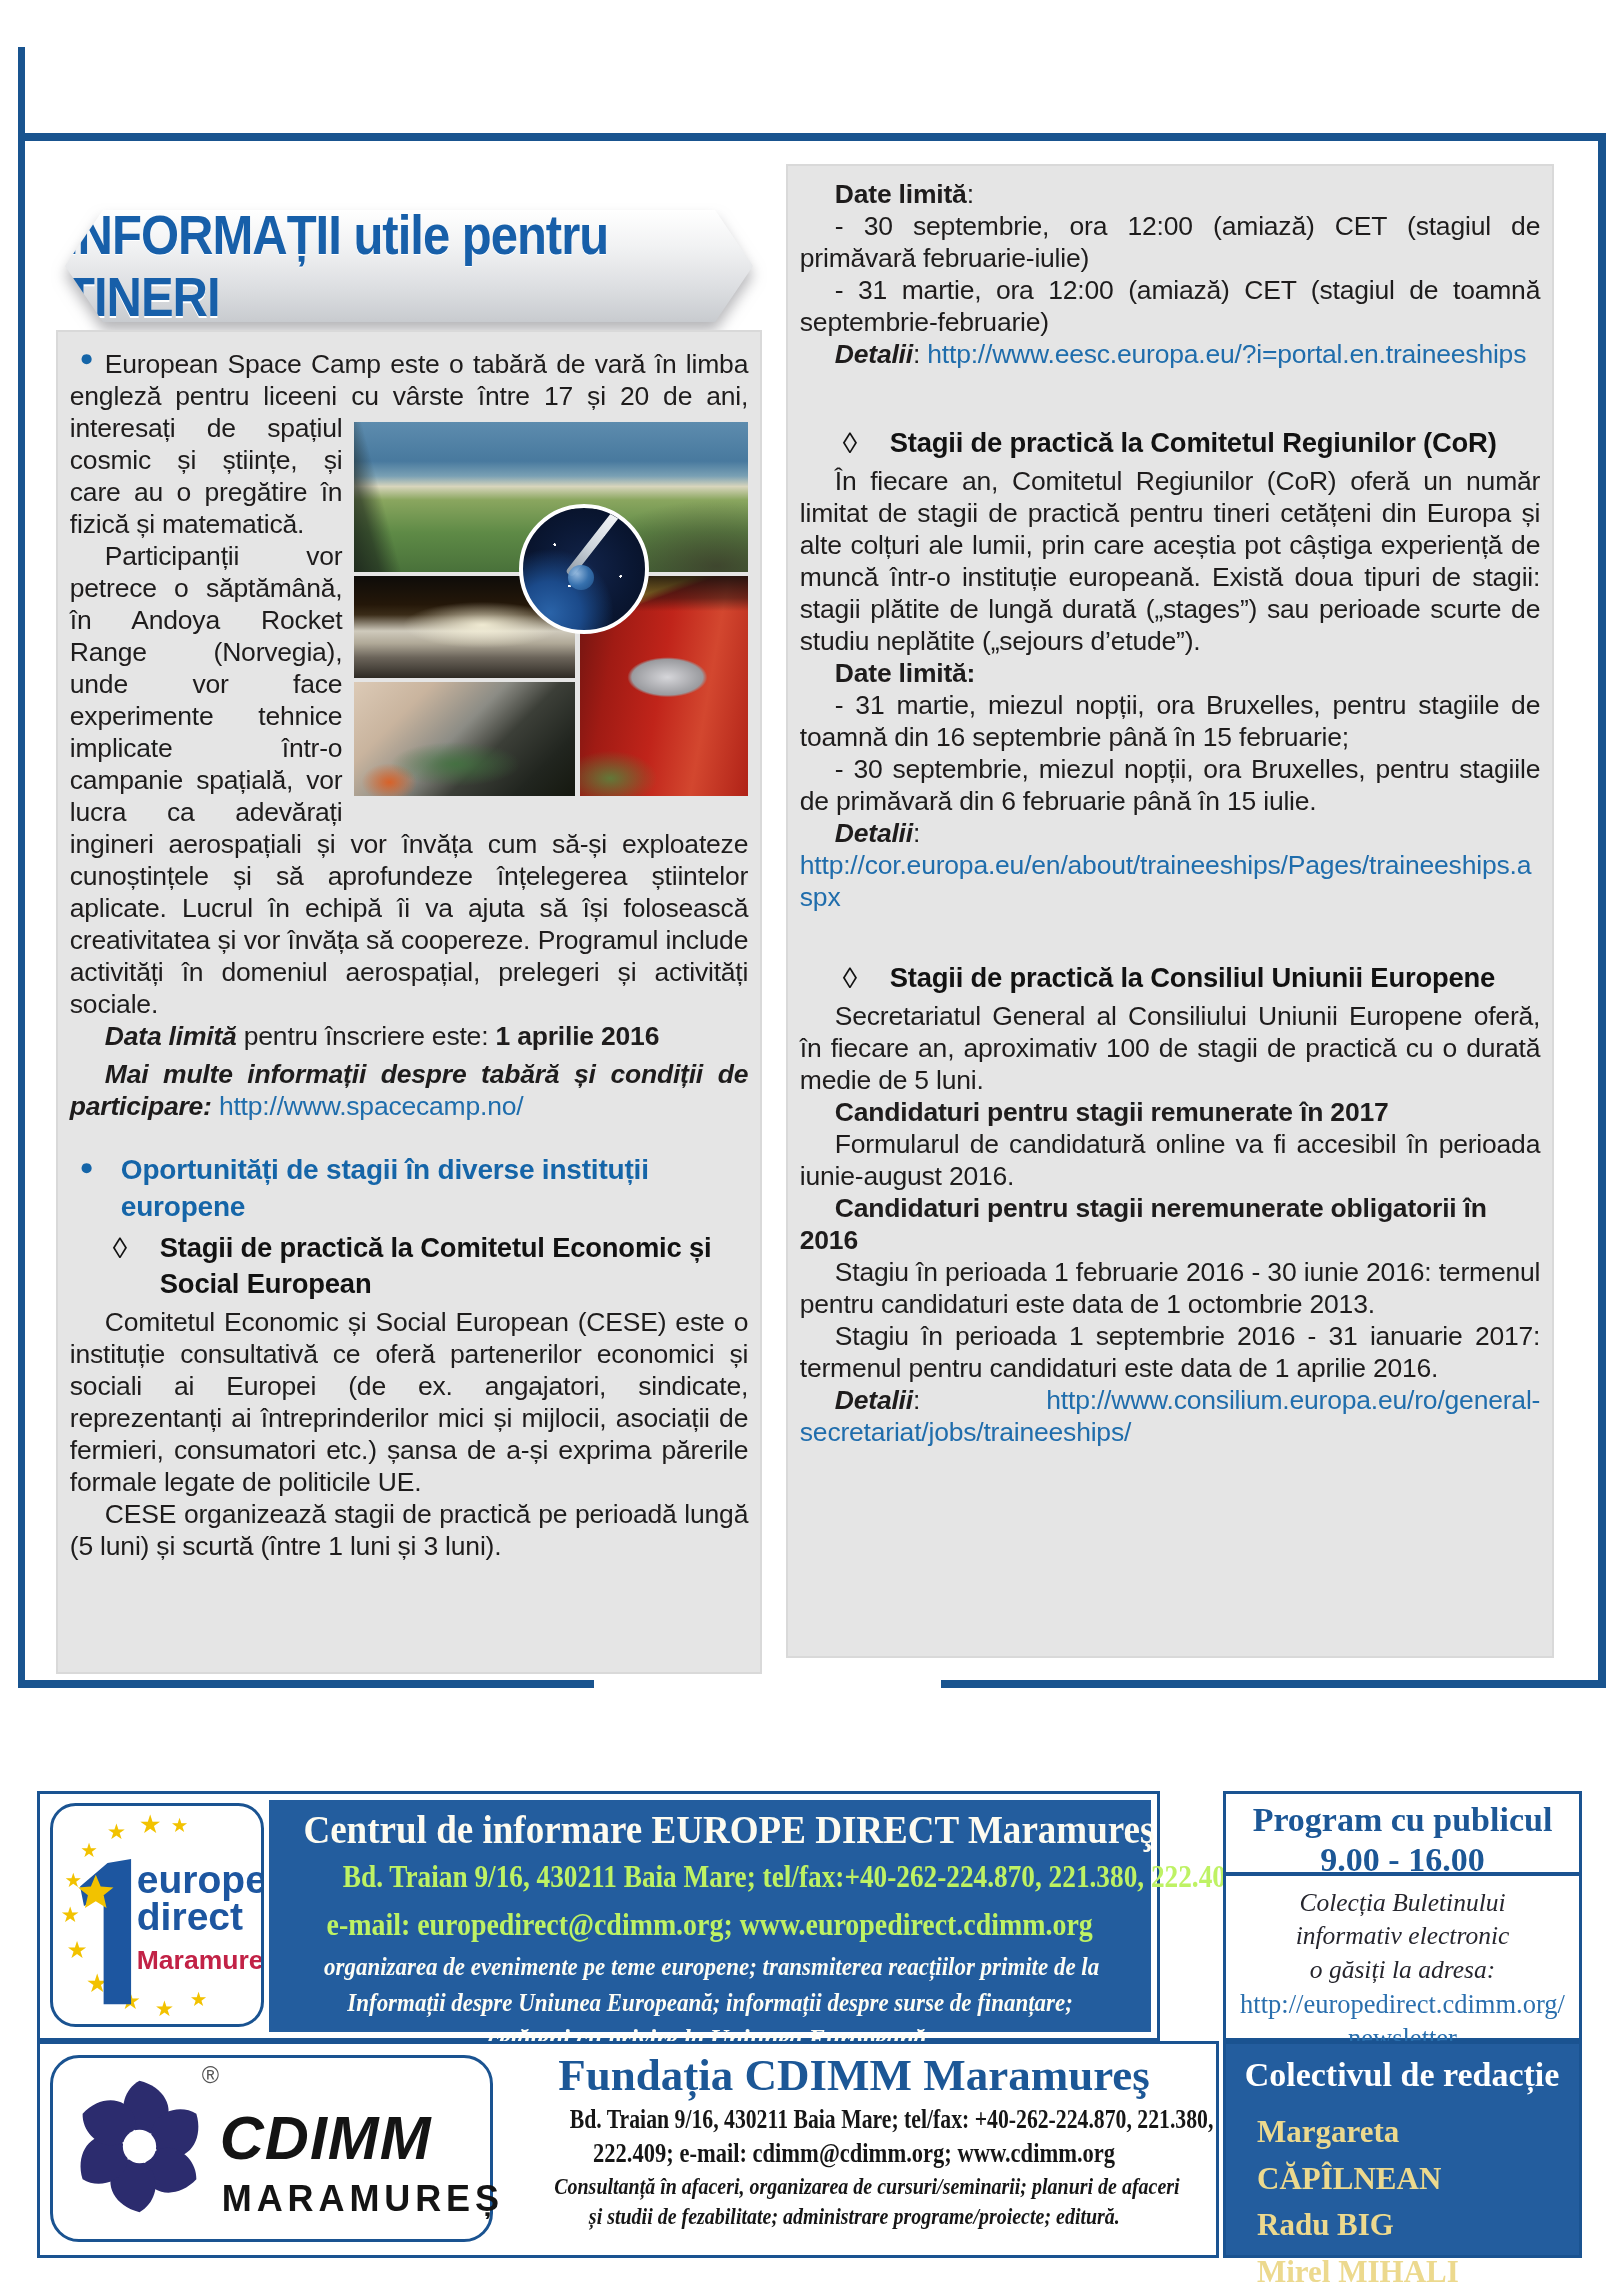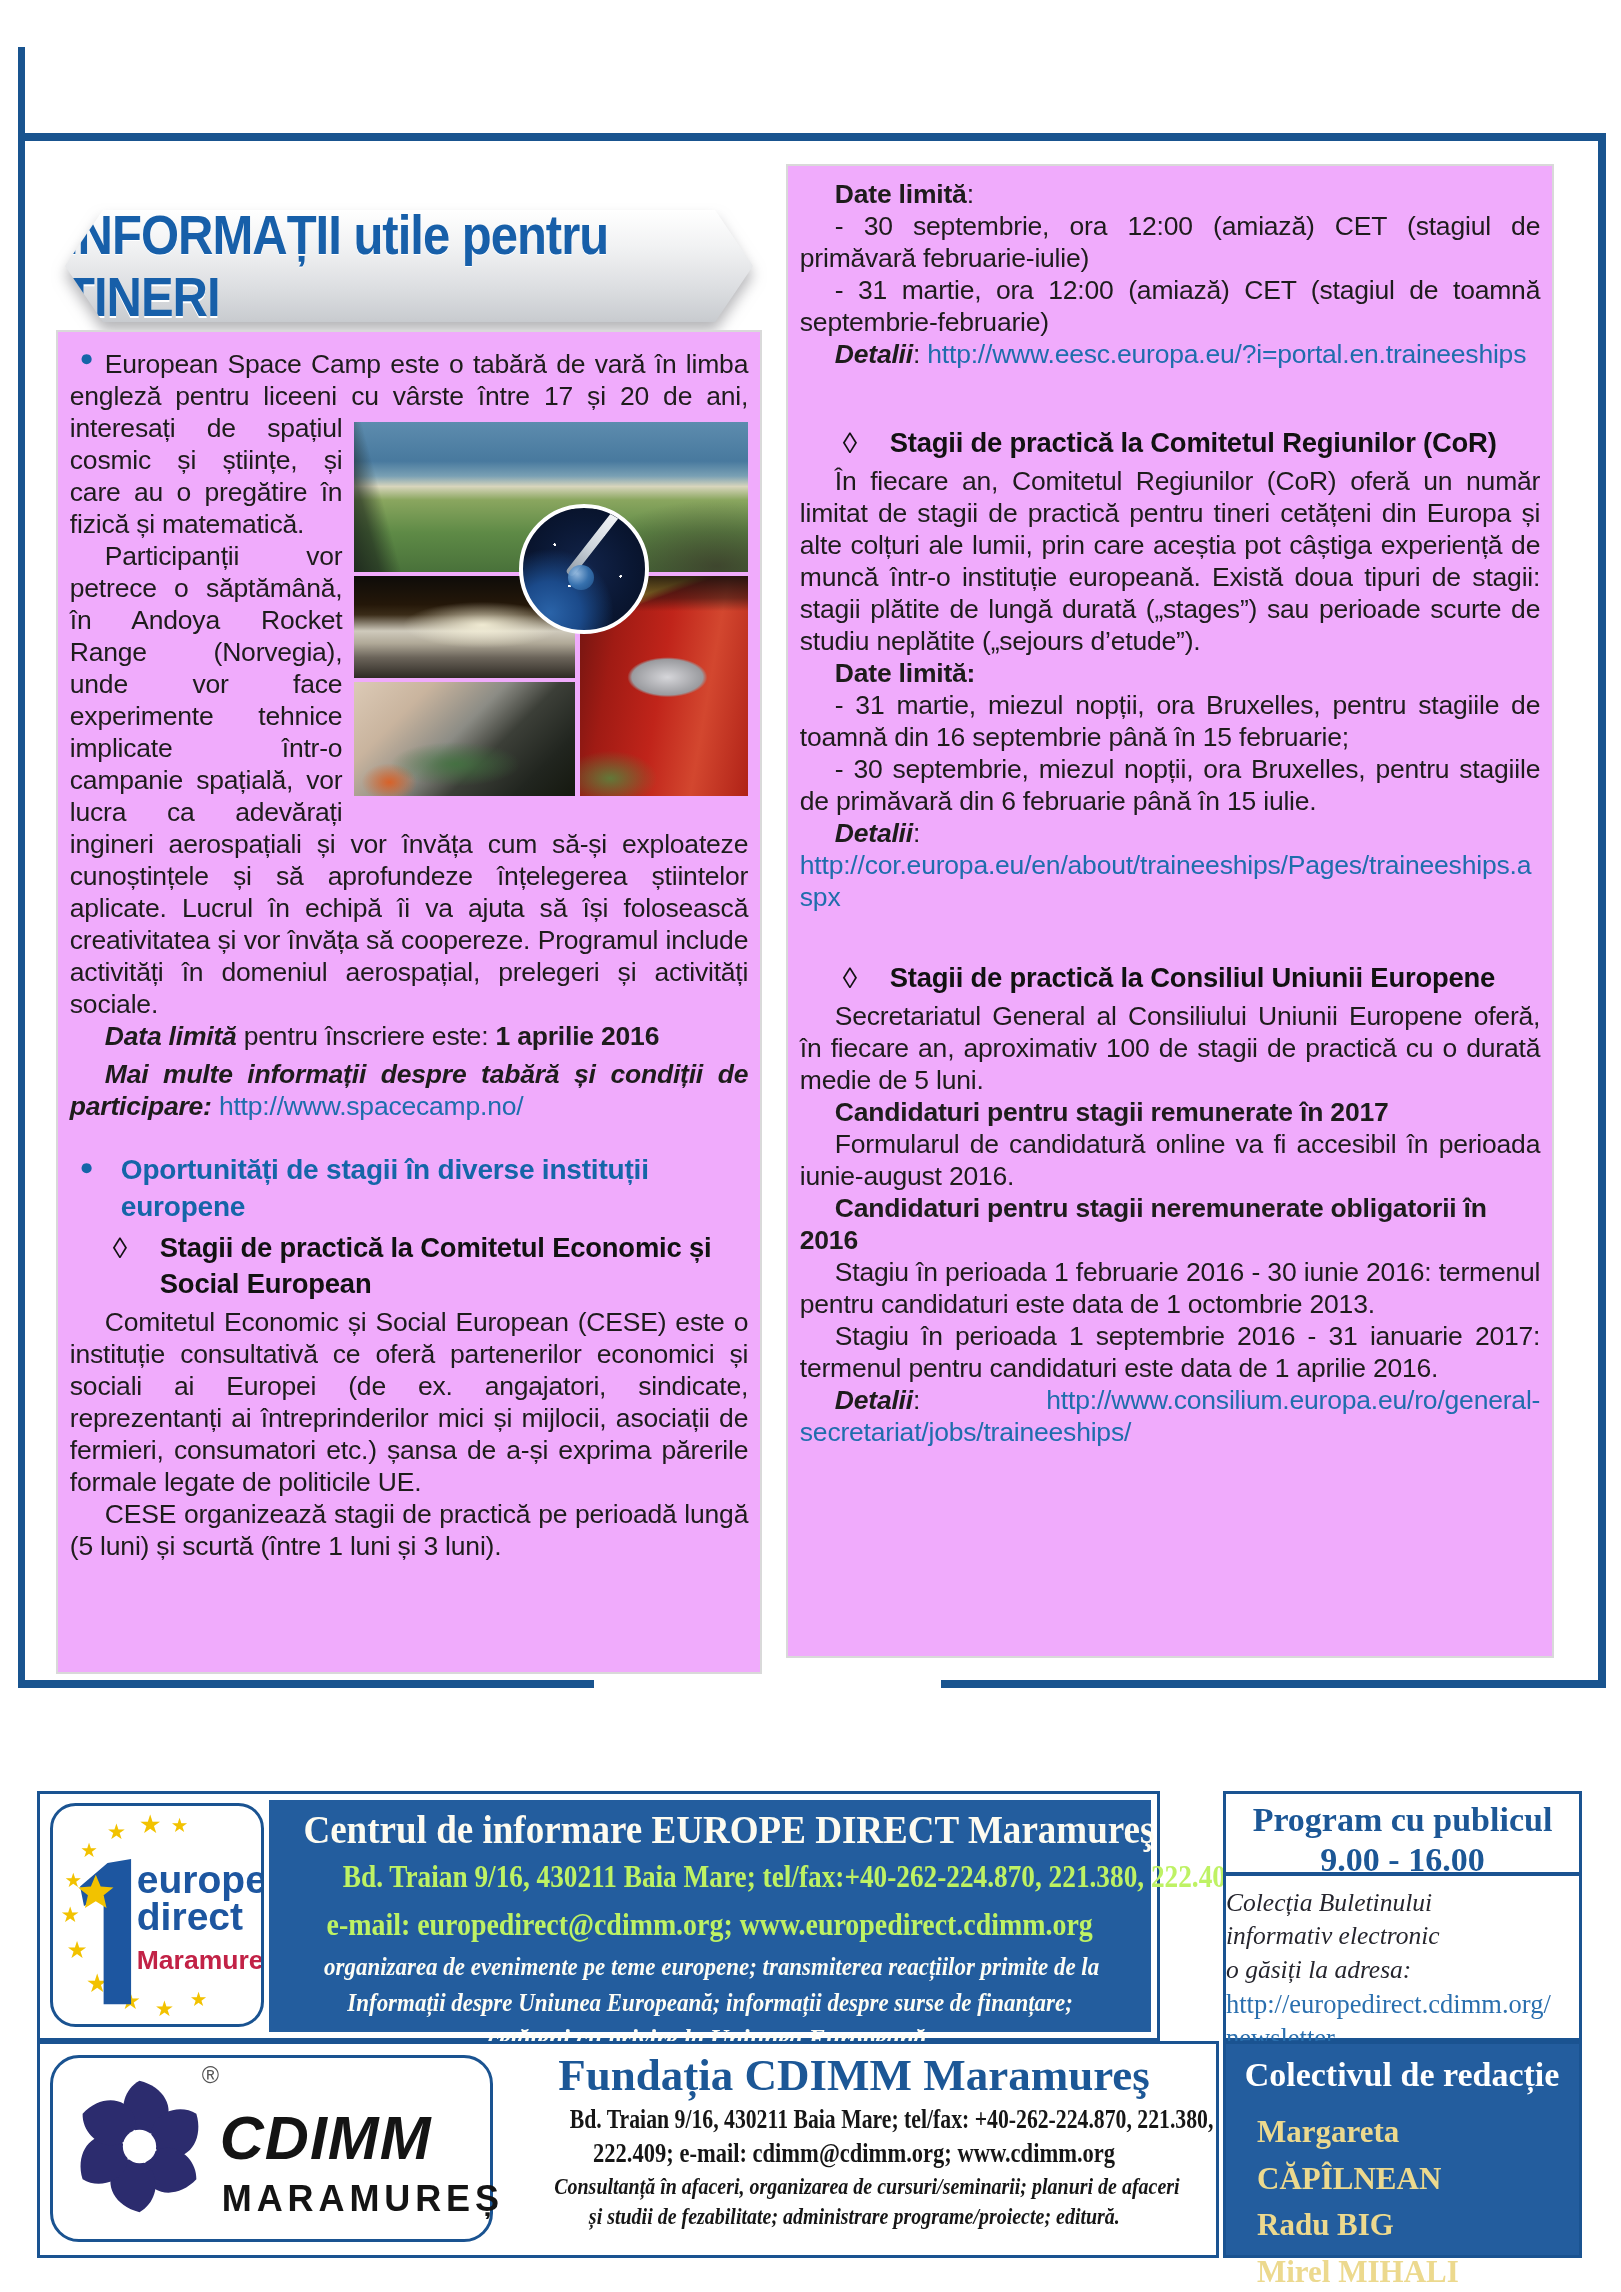--- a/index.html
+++ b/index.html
@@ -15,21 +15,21 @@
   
   .banner{position:absolute;left:65px;top:210px;width:688px;height:112px;
           filter:drop-shadow(0 9.8px 6.9px rgba(110,110,115,.5));}
   .banner-shape{width:100%;height:100%;
     clip-path:polygon(0% 50%,5.5% 0%,94.5% 0%,100% 50%,94.5% 100%,5.5% 100%);
     background:linear-gradient(180deg,#ffffff 0%,#f0f1f2 35%,#dcdee1 70%,#c8cbcf 100%);
     display:flex;align-items:center;justify-content:center;}
   .banner-text{font-size:49px;font-weight:bold;color:#175fa9;letter-spacing:-1px;
     transform:scaleY(1.12);text-shadow:0 1px 0 #fff;}
   
-  .col{position:absolute;background:#f0abfc;border:2px solid #d9d9d9;
+  .col{position:absolute;background:#e5e5e5;border:2px solid #d9d9d9;
        font-size:26.5px;line-height:32px;text-align:justify;letter-spacing:-0.2px;}
   .col-left{left:56px;top:330px;width:706px;height:1344px;padding:9.8px 11.8px;box-sizing:border-box;overflow:hidden;}
   .col-right{left:786px;top:164px;width:768px;height:1494px;padding:11.8px 11.8px;box-sizing:border-box;overflow:hidden;}
   p{margin:0;text-indent:35px;}
   .b{font-weight:bold;}
   .bi{font-weight:bold;font-style:italic;}
   .link{color:#1f6dac;text-decoration:none;}
   .h-main{color:#1565a8;font-weight:bold;font-style:italic;font-size:28px;line-height:37px;
           padding-left:51px;position:relative;text-align:left;text-indent:0;margin-bottom:5.9px;}
   .h-main .marker{position:absolute;left:9.8px;top:-2px;font-style:normal;font-size:23.5px;color:#1565a8;}
@@ -107,21 +107,21 @@
   .ed-region{font-size:26.5px;font-weight:bold;color:#c22246;margin-top:9.8px;}
   
   .panel-centru{position:absolute;left:229px;top:5.9px;right:5.9px;bottom:5.9px;background:#235d9e;
     text-align:center;padding:7.8px 11.8px;box-sizing:border-box;color:#fdfdf5;}
   .centru-title{font-size:39px;font-weight:bold;color:#fdfbf0;line-height:1.15;}
   .centru-gold{font-size:31px;font-weight:bold;color:#bef264;line-height:1.55;}
   .centru-desc{font-size:25.5px;font-weight:bold;font-style:italic;color:#fdfdf5;line-height:1.42;}
   
   .program-top{height:82px;border-bottom:4.9px solid #1a5391;text-align:center;padding-top:5.9px;box-sizing:border-box;}
   .program-title,.program-hours{font-size:34px;font-weight:bold;color:#1c5796;line-height:1.18;}
-  .program-bottom{padding-top:9.8px;}
+  .program-bottom{text-align:center;padding-top:9.8px;}
   .program-note{font-size:25.5px;font-style:italic;color:#26262e;line-height:1.32;}
   .program-link{font-size:26.5px;color:#2a6fae;line-height:1.3;}
   
   .cdimm-logo{position:absolute;left:9.8px;top:10.8px;width:443px;height:187px;border:3.9px solid #1a5391;
               border-radius:29px;background:#fff;box-sizing:border-box;}
   .cdimm-swirl{position:absolute;left:13.7px;top:15.7px;}
   .cdimm-reg{position:absolute;left:149px;top:3.9px;font-size:23.5px;color:#555;}
   .cdimm-name{position:absolute;left:167px;top:45px;font-size:61px;font-weight:bold;letter-spacing:1px;color:#141414;font-style:italic;}
   .cdimm-region{position:absolute;left:169px;top:120px;font-size:36px;font-weight:bold;letter-spacing:4.9px;color:#141414;}
   .fundatia{position:absolute;left:459px;top:3.9px;width:710px;text-align:center;}

